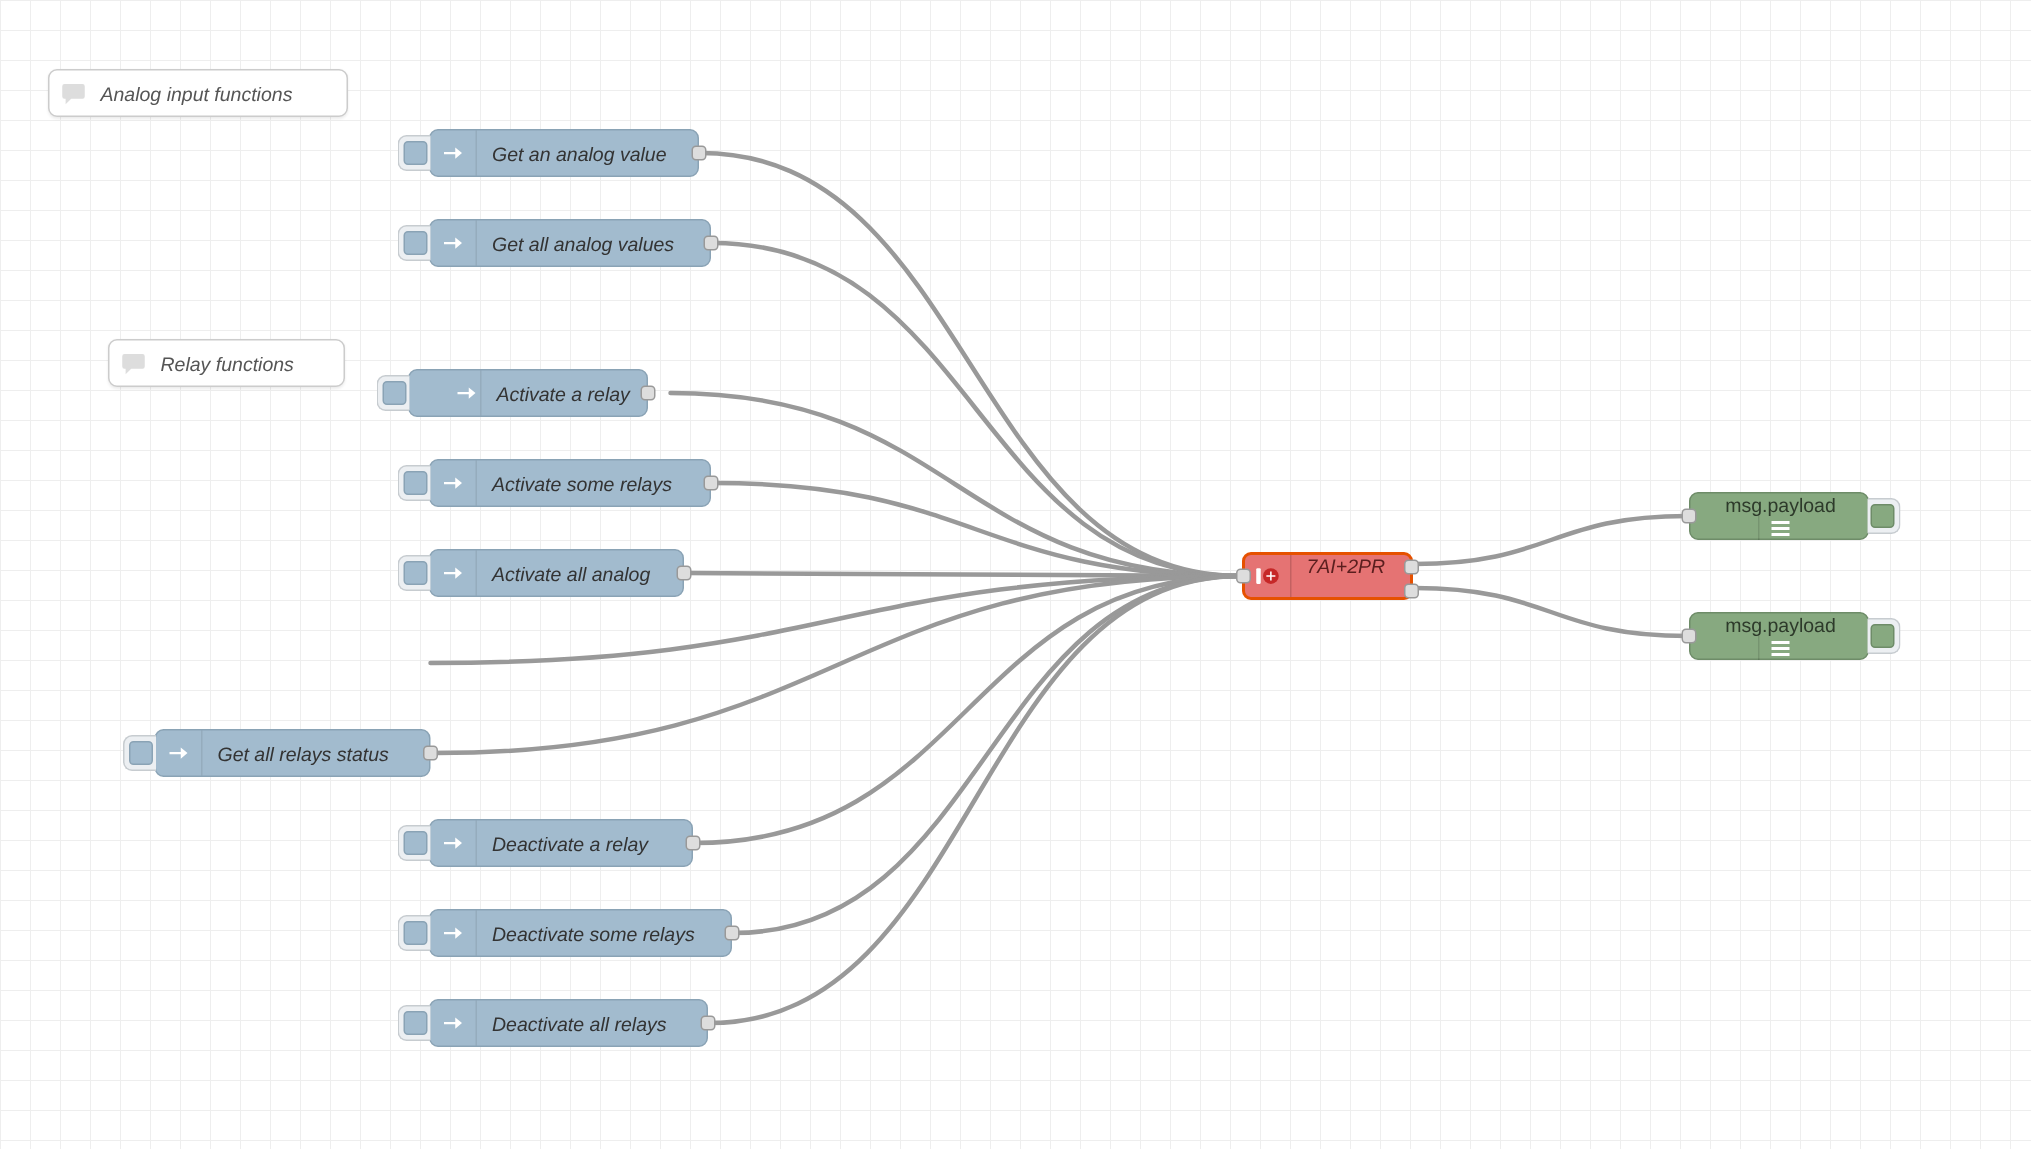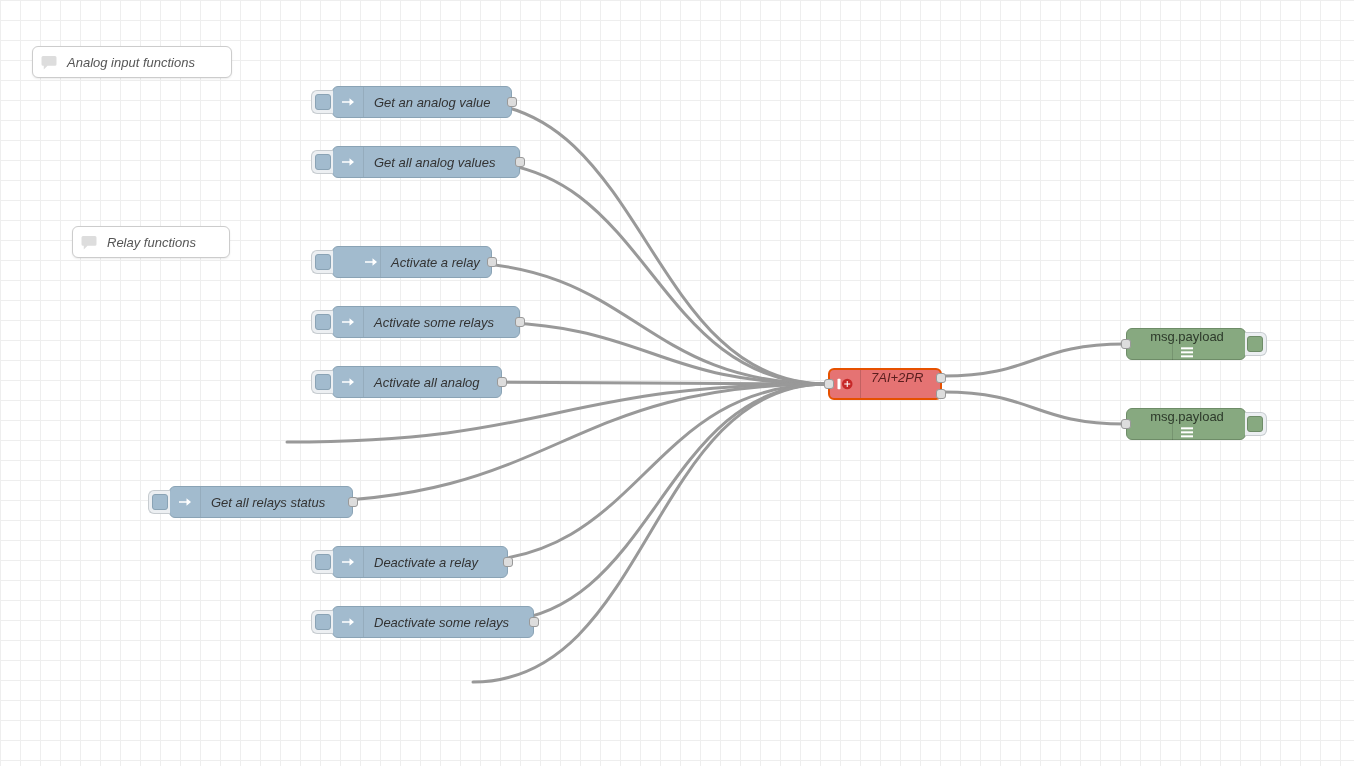--- a/index.html
+++ b/index.html
@@ -68,21 +68,20 @@
   
   .inject {
     position: absolute;
     height: 32px;
     display: flex;
     align-items: center;
     background: #a2bbce;
     border: 1px solid #8aa3b5;
     border-radius: 6px;
     box-sizing: border-box;
-    margin-left: 46px;
   }
   .inject .btn {
     position: absolute;
     left: -22px;
     top: 3px;
     width: 22px;
     height: 24px;
     background: #eceff2;
     border: 1px solid #c7ccd0;
     border-right: none;
@@ -279,21 +278,21 @@
       </div>
     <div class="icon-cell">
       <svg width="18" height="18" viewBox="0 0 24 24">
           <path fill="#fff" d="M4 11h10V7l6 5-6 5v-4H4z"></path>
         </svg>
     </div>
     <span class="label">Get all analog values</span>
     <div class="out-port"></div>
   </div>
 
-  <div class="inject" id="inject-activate-relay" style="left: 286px; top: 246px; width: 160px; padding-left: 29px;">
+  <div class="inject" id="inject-activate-relay" style="left: 272px; top: 246px; width: 160px; padding-left: 29px;">
     <div class="btn">
         <div class="inner"></div>
       </div>
     <div class="icon-cell">
       <svg width="18" height="18" viewBox="0 0 24 24">
           <path fill="#fff" d="M4 11h10V7l6 5-6 5v-4H4z"></path>
         </svg>
     </div>
     <span class="label">Activate a relay</span>
     <div class="out-port"></div>
@@ -319,21 +318,21 @@
     <div class="icon-cell">
       <svg width="18" height="18" viewBox="0 0 24 24">
           <path fill="#fff" d="M4 11h10V7l6 5-6 5v-4H4z"></path>
         </svg>
     </div>
     <span class="label">Activate all analog</span>
     <div class="out-port"></div>
   </div>
 
 
-  <div class="inject" id="inject-get-all-relays-status" style="left: 123px; top: 486px; width: 184px;">
+  <div class="inject" id="inject-get-all-relays-status" style="left: 103px; top: 486px; width: 184px;">
     <div class="btn">
         <div class="inner"></div>
       </div>
     <div class="icon-cell">
       <svg width="18" height="18" viewBox="0 0 24 24">
           <path fill="#fff" d="M4 11h10V7l6 5-6 5v-4H4z"></path>
         </svg>
     </div>
     <span class="label">Get all relays status</span>
     <div class="out-port"></div>
@@ -358,20 +357,32 @@
       </div>
     <div class="icon-cell">
       <svg width="18" height="18" viewBox="0 0 24 24">
           <path fill="#fff" d="M4 11h10V7l6 5-6 5v-4H4z"></path>
         </svg>
     </div>
     <span class="label">Deactivate some relays</span>
     <div class="out-port"></div>
   </div>
 
+  <div class="inject" id="inject-deactivate-all-relays" style="left: 286px; top: 666px; width: 186px;">
+    <div class="btn">
+        <div class="inner"></div>
+      </div>
+    <div class="icon-cell">
+      <svg width="18" height="18" viewBox="0 0 24 24">
+          <path fill="#fff" d="M4 11h10V7l6 5-6 5v-4H4z"></path>
+        </svg>
+    </div>
+    <span class="label">Deactivate all relays</span>
+    <div class="out-port"></div>
+  </div>
 
   <div class="main-node" id="node-7ai-2pr" style="left: 828px; top: 368px; width: 114px;">
     <div class="in-port"></div>
     <div class="icon-cell">
       <svg width="18" height="18" viewBox="0 0 24 24">
         <rect x="2" y="5" width="4" height="14" rx="1" fill="#fff"></rect>
         <circle cx="15" cy="12" r="7" fill="#c62828"></circle>
         <path d="M11 12h8" stroke="#fff" stroke-width="1.4"></path>
         <path d="M15 8v8" stroke="#fff" stroke-width="1.4"></path>
       </svg>

